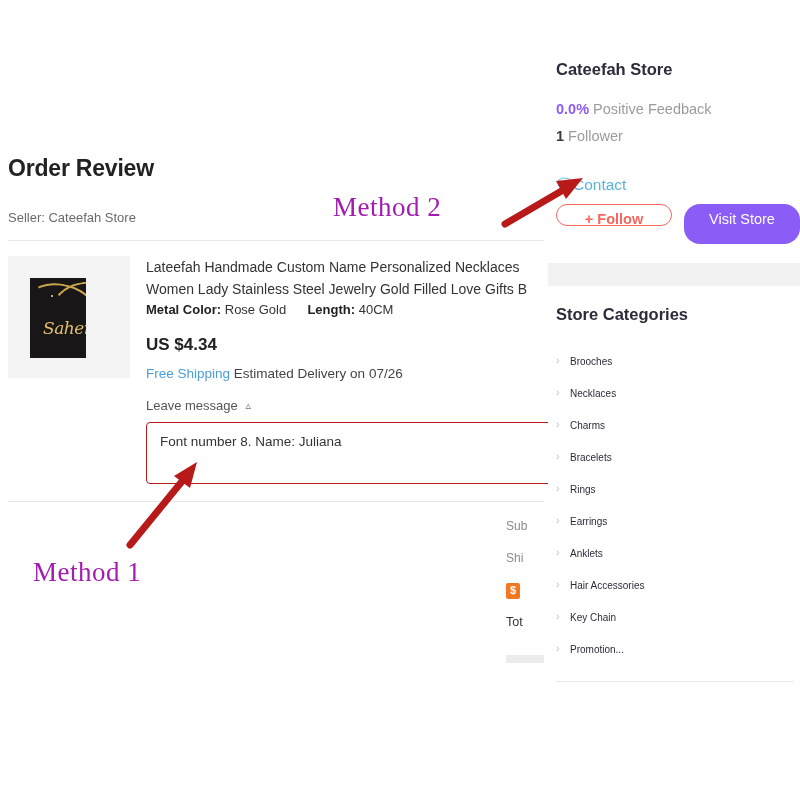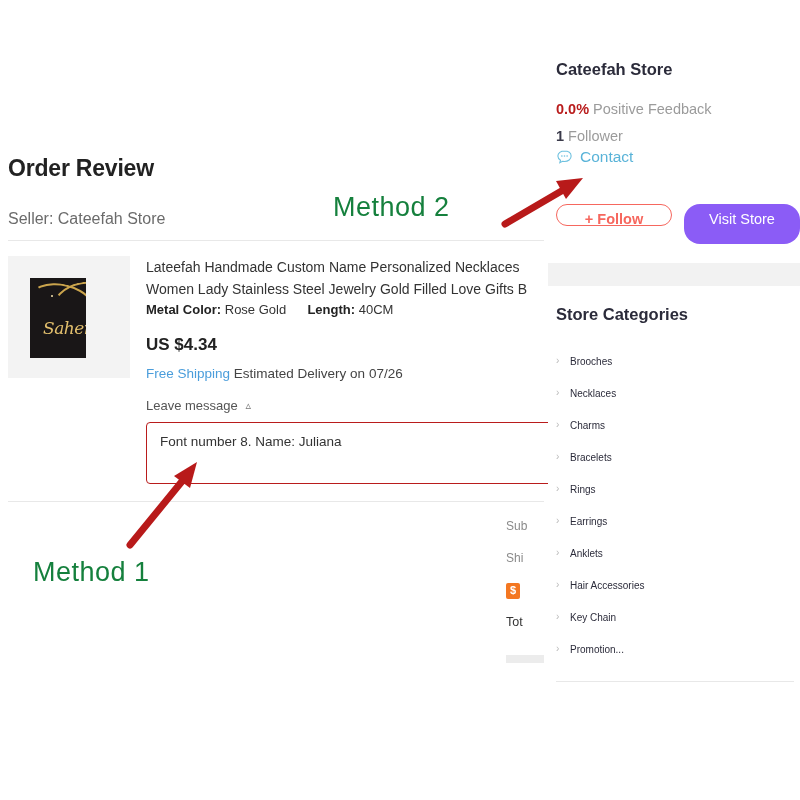--- a/index.html
+++ b/index.html
@@ -34,21 +34,21 @@
     font-size: 23px;
     font-weight: bold;
     color: #222222;
     letter-spacing: -0.2px;
   }
 
   #seller-line {
     position: absolute;
     left: 8px;
     top: 210px;
-    font-size: 16px;
+    font-size: 13px;
     color: #6b6b6b;
   }
 
   .hrule {
     position: absolute;
     left: 8px;
     width: 536px;
     height: 1px;
     background: #e8e8e8;
   }
@@ -248,39 +248,39 @@
     color: #2b2b3a;
   }
 
   #feedback-line {
     position: absolute;
     left: 8px;
     top: 101px;
     font-size: 14.5px;
     color: #9b9b9b;
   }
-  #feedback-line .strong { color: #b91c1c; font-weight: bold; }
+  #feedback-line .strong { color: #8b5cf6; font-weight: bold; }
 
   #follower-line {
     position: absolute;
     left: 8px;
     top: 128px;
     font-size: 14.5px;
     color: #9b9b9b;
   }
   #follower-line .strong { color: #3a3a4a; font-weight: bold; }
 
   #contact-row {
     position: absolute;
     left: 8px;
-    top: 142px;
+    top: 176px;
     height: 24px;
     display: flex;
-    align-items: flex-end;
-    gap: 7px;
+    align-items: flex-start;
+    gap: 0;
     cursor: pointer;
   }
   #contact-icon {
     width: 17px;
     height: 17px;
     display: block;
   }
   #contact-label {
     font-size: 15.5px;
     color: #59b3d8;
@@ -375,22 +375,22 @@
 
   
   #annotations {
     position: absolute;
     left: 0; top: 0;
     width: 800px; height: 800px;
     pointer-events: none;
   }
   .annot-text {
     position: absolute;
-    color: #15803d;
-    font-family: Liberation Sans, sans-serif;
+    color: #a21caf;
+    font-family: Liberation Serif, serif;
     font-weight: normal;
     text-align: center;
   }
   #annot-method2 {
     left: 333px;
     top: 192px;
     font-size: 27px;
     letter-spacing: 0.5px;
   }
   #annot-method1 {

